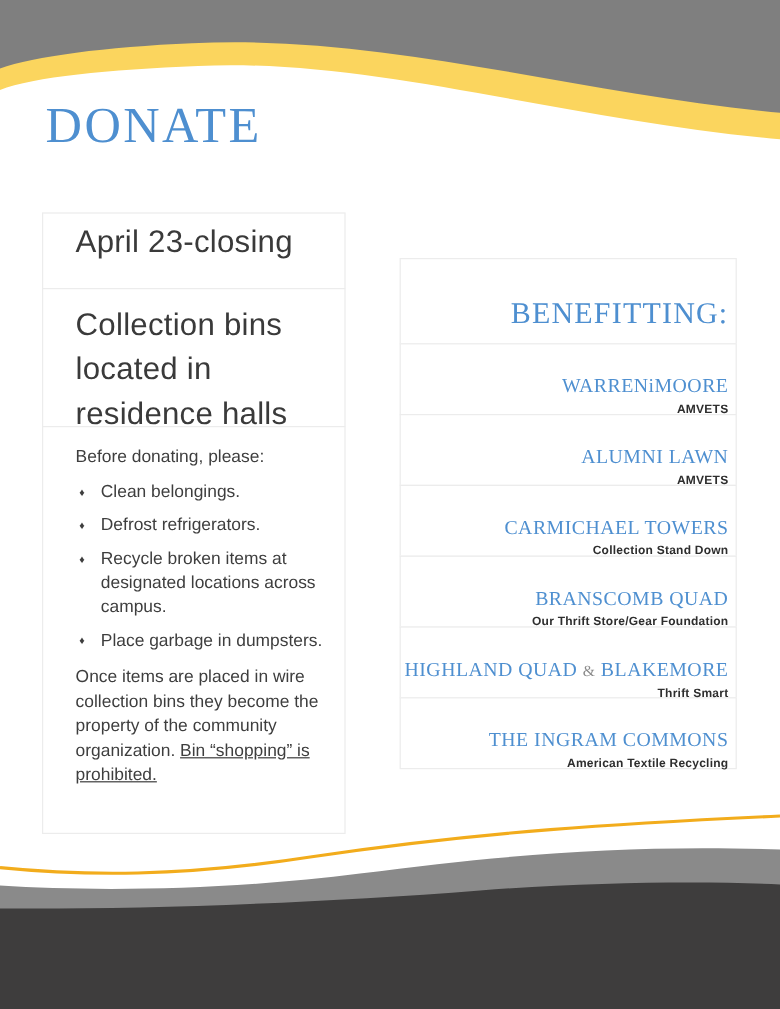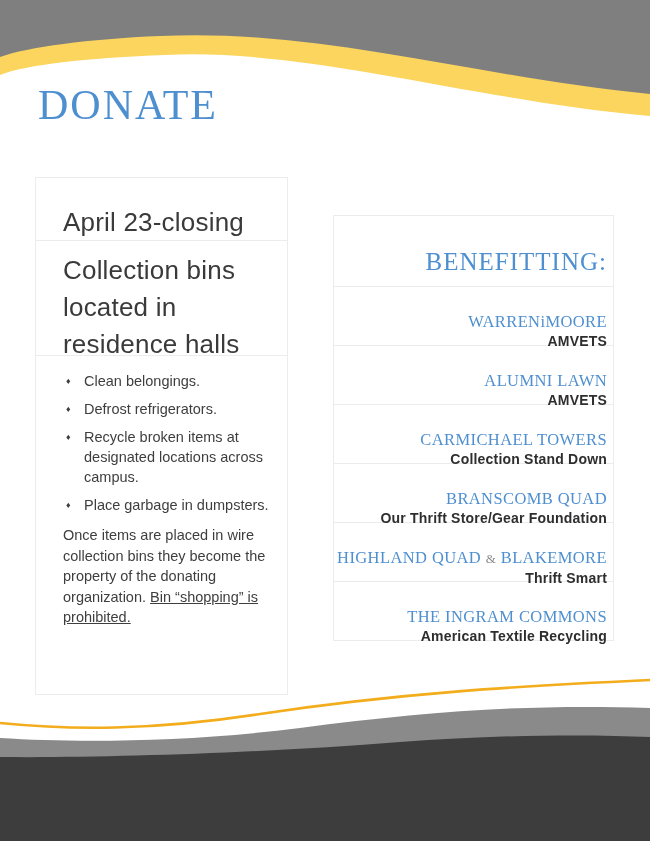--- a/index.html
+++ b/index.html
@@ -31,21 +31,21 @@
   }
 
   
   .left-col{position:absolute;left:35px;top:177px;width:253px;}
   .box{
     box-sizing:border-box;background:#ffffff;
     border:1px solid var(--box-border,#ECECEC);
     margin-top:-1px;
   }
   .box:first-child{margin-top:0;}
-  .box-date{height:64px;padding:29px 10px 0 27px;}
+  .box-date{height:64px;padding:8px 10px 0 27px;}
   .box-loc{height:116px;padding:11px 10px 0 27px;}
   .box-body{height:340px;padding:15px 12px 0 27px;}
   .big-text{
     font-size:26px;line-height:37px;color:#3A3A3A;letter-spacing:0.2px;
   }
   .box-date .big-text{line-height:30px;}
   .body-text{font-size:14.5px;line-height:20px;color:#3E3E3E;}
   .intro{margin:0 0 9px 0;}
   .bullet-list{list-style:none;margin:0;padding:0;}
   .bullet-list li{position:relative;padding-left:21px;margin:0 0 8px 0;}
@@ -71,21 +71,21 @@
     color:var(--accent-blue,#4E8FD0);
   }
   .entry{height:60px;padding-top:25px;}
   .loc{
     font-family:"Liberation Serif", serif;
     font-size:16.5px;line-height:20px;letter-spacing:0.4px;
     color:var(--accent-blue,#4E8FD0);
     white-space:nowrap;
   }
   .org{
-    font-size:14px;line-height:19px;font-weight:bold;
+    font-size:10px;line-height:19px;font-weight:bold;
     color:var(--org-dark,#2E2E2E);letter-spacing:0.2px;
   }
   .amp{font-size:13px;color:#8a8a8a;}
 </style>
 </head>
 <body>
 
 <div class="page">
 
   <svg class="top-wave" viewBox="0 0 650 130" preserveAspectRatio="none" aria-hidden="true">
@@ -96,40 +96,41 @@
   <h1 class="title">DONATE</h1>
 
   <div class="left-col">
     <div class="box box-date">
       <div class="big-text">April 23-closing</div>
     </div>
     <div class="box box-loc">
       <div class="big-text">Collection bins located in residence halls</div>
     </div>
     <div class="box box-body body-text">
+      <p class="intro">Before donating, please:</p>
       <ul class="bullet-list">
         <li>
           <span class="bullet">♦</span>
           <span>Clean belongings.</span>
         </li>
         <li>
           <span class="bullet">♦</span>
           <span>Defrost refrigerators.</span>
         </li>
         <li>
           <span class="bullet">♦</span>
           <span>Recycle broken items at designated locations across campus.</span>
         </li>
         <li>
           <span class="bullet">♦</span>
           <span>Place garbage in dumpsters.</span>
         </li>
       </ul>
       <p class="notice">
-        <span>Once items are placed in wire collection bins they become the property of the donating organization. </span><span class="underline">Bin “shopping” is prohibited.</span>
+        <span>Once items are placed in wire collection bins they become the property of the community organization. </span><span class="underline">Bin “shopping” is prohibited.</span>
       </p>
     </div>
   </div>
 
   <div class="right-col">
     <div class="rbox benefit-header">
       <span class="hdr">BENEFITTING:</span>
     </div>
 
     <div class="rbox entry">

